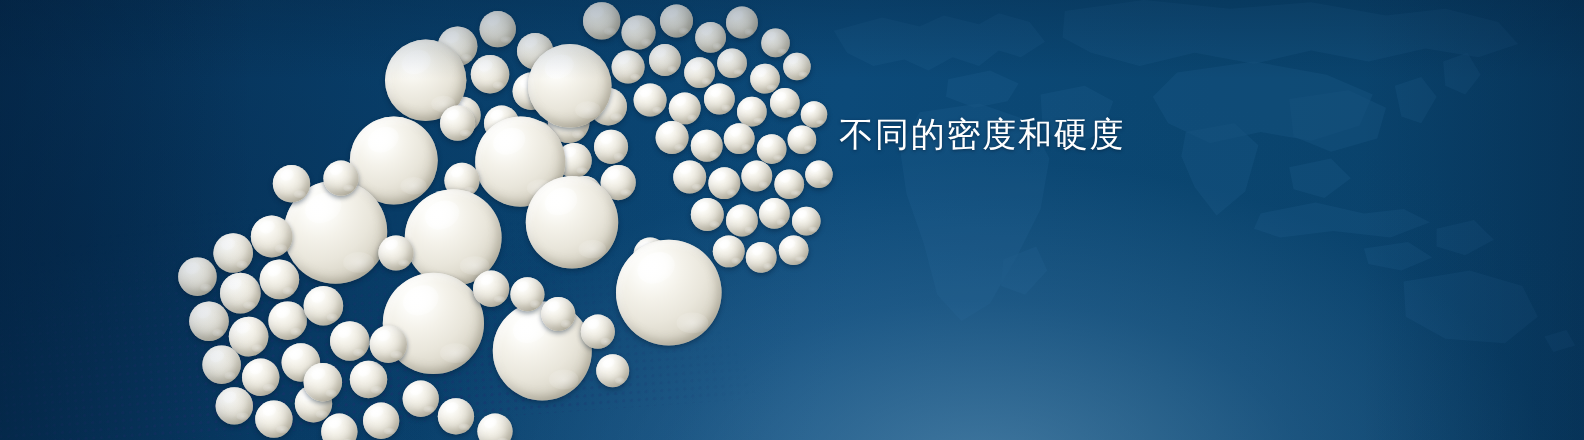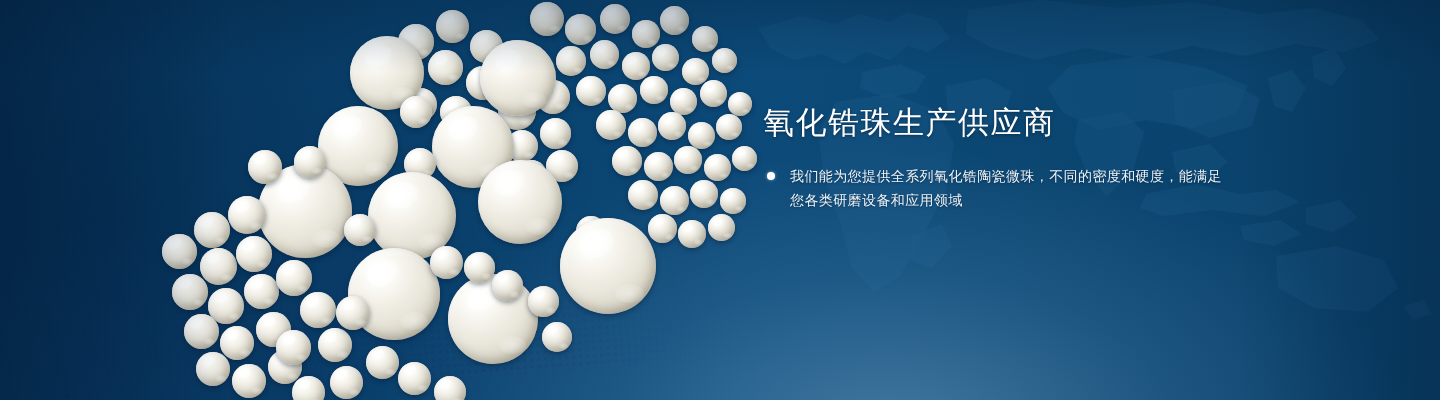--- a/index.html
+++ b/index.html
@@ -323,23 +323,19 @@
     <span class="bead" style="left:528px; top:286px; width:31px; height:31px;"></span>
     <span class="bead" style="left:542px; top:322px; width:30px; height:30px;"></span>
     <span class="bead" style="left:344px; top:214px; width:32px; height:32px;"></span>
     <span class="bead" style="left:248px; top:150px; width:34px; height:34px;"></span>
     <span class="bead" style="left:294px; top:146px; width:32px; height:32px;"></span>
   </div>
 
   <div class="bg-vignette"></div>
 
   <div class="copy">
-    <h1 class="headline">氧化锆珠生产供应商</h1>
+    <h1 class="headline">不同的密度和硬度</h1>
 
     <ul class="bullets">
-      <li class="bullet-row">
-        <span class="bullet-dot"></span>
-        <span class="bullet-text">我们能为您提供全系列氧化锆陶瓷微珠，不同的密度和硬度，能满足您各类研磨设备和应用领域</span>
-      </li>
     </ul>
   </div>
 
 </div>
 
 </body></html>

